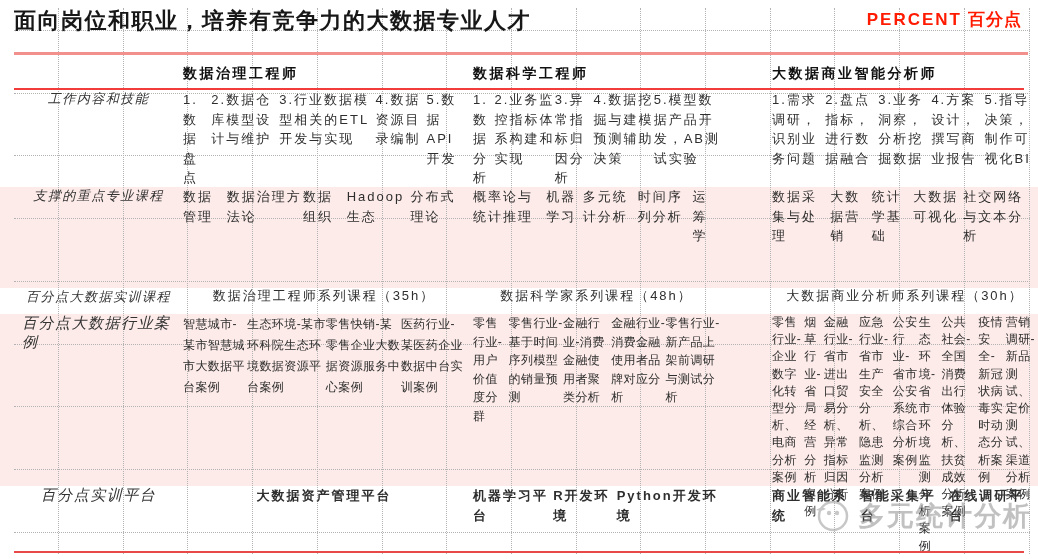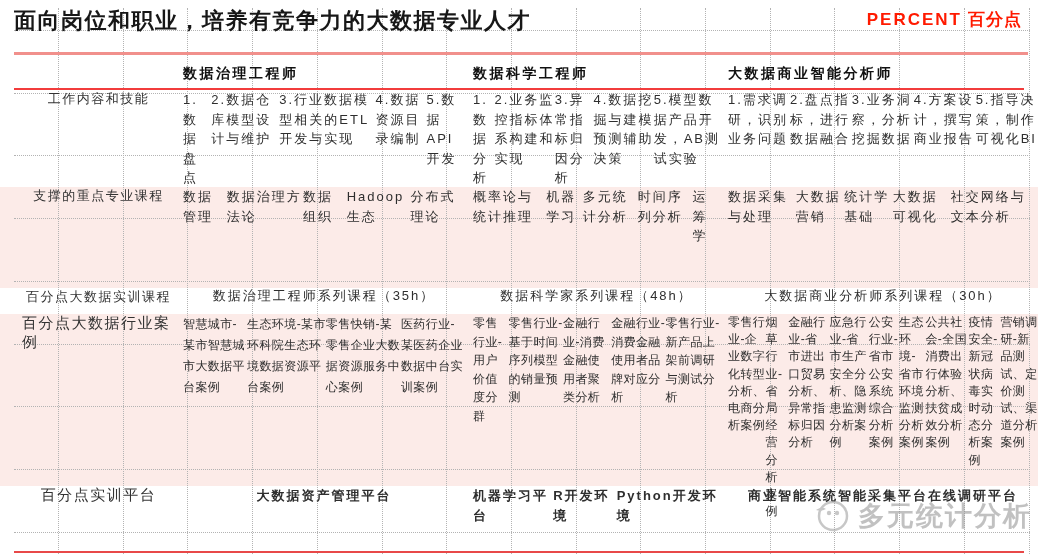--- a/index.html
+++ b/index.html
@@ -29,21 +29,21 @@
   .hline{position:absolute;left:14px;width:1016px;height:0;border-top:1px dotted var(--grid-dot);}
   
   .theader{position:absolute;left:0;top:60px;width:1038px;height:28px;display:flex;z-index:2;}
   .theader .hcell{font-weight:bold;font-size:14px;letter-spacing:2.5px;color:#111;display:flex;align-items:center;padding-left:8px;box-sizing:border-box;}
   .header-underline{position:absolute;left:14px;right:14px;top:88px;height:2px;background:var(--line-red);z-index:3;}
   .bottom-line{position:absolute;left:14px;right:14px;top:551px;height:2px;background:#e84848;z-index:3;}
   .tbody{position:absolute;left:0;top:90px;width:1038px;display:flex;flex-direction:column;}
   .trow{display:flex;width:1038px;}
   .trow.pink{background:var(--row-pink);}
   .r1{height:97px;} .r2{height:101px;} .r3{height:26px;} .r4{height:172px;} .r5{height:61px;}
-  .cw-label{width:175px;} .cw-1{width:290px;} .cw-2{width:255px;} .cw-3{flex:1;}
+  .cw-label{width:175px;font-style:italic;} .cw-1{width:290px;} .cw-2{width:255px;} .cw-3{flex:1;margin-left:44px;}
   .cell{display:flex;flex-direction:row;justify-content:center;padding-left:8px;box-sizing:border-box;position:relative;z-index:2;font-size:13px;letter-spacing:2px;color:var(--text);}
   .label-cell{padding-left:22px;font-size:13px;letter-spacing:1.5px;color:#333;}
   .r1 .cell .line,.r2 .cell .line{line-height:19.5px;}
   .r3 .cell .line{line-height:16px;}
   .r4 .cell{font-size:12px;letter-spacing:0.4px;}
   .r4 .c1 .line{line-height:21px;}
   .r4 .c2 .line{line-height:18.5px;}
   .r4 .c3 .line{line-height:17.2px;}
   .r5 .cell .line{line-height:20px;font-weight:bold;}
   .r4 .label-cell,.r5 .label-cell{font-size:15px;letter-spacing:1.5px;}

